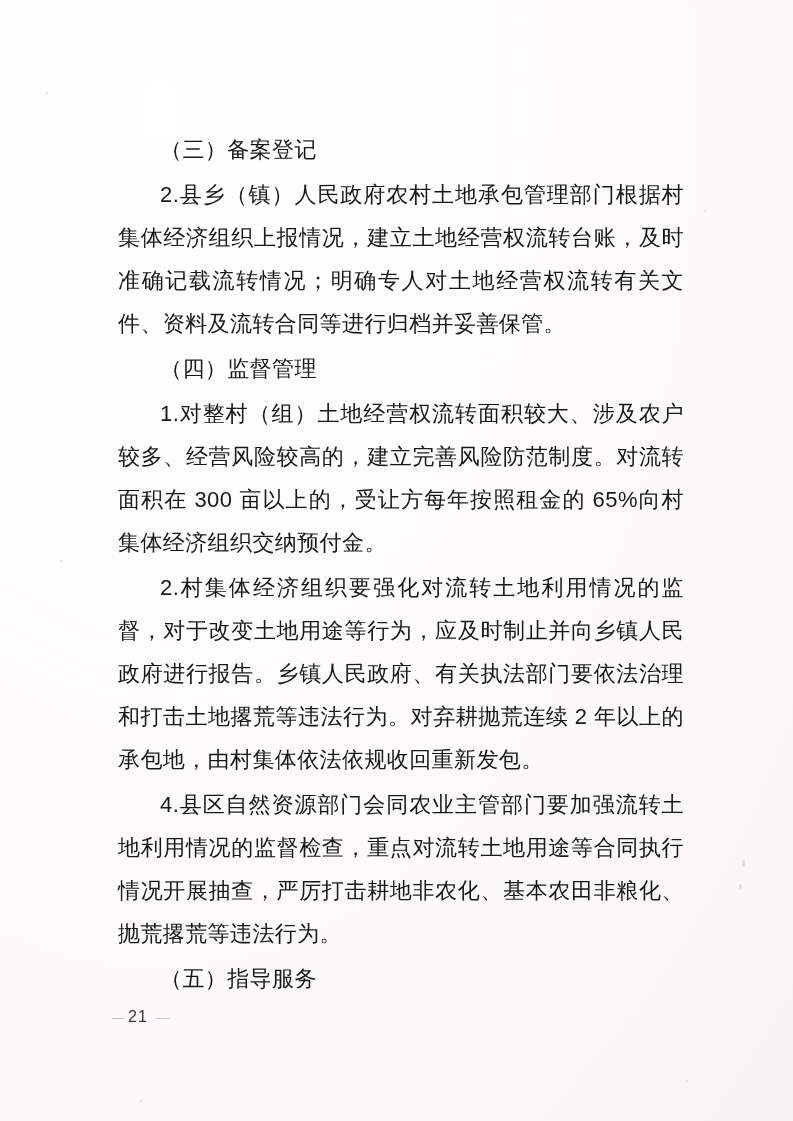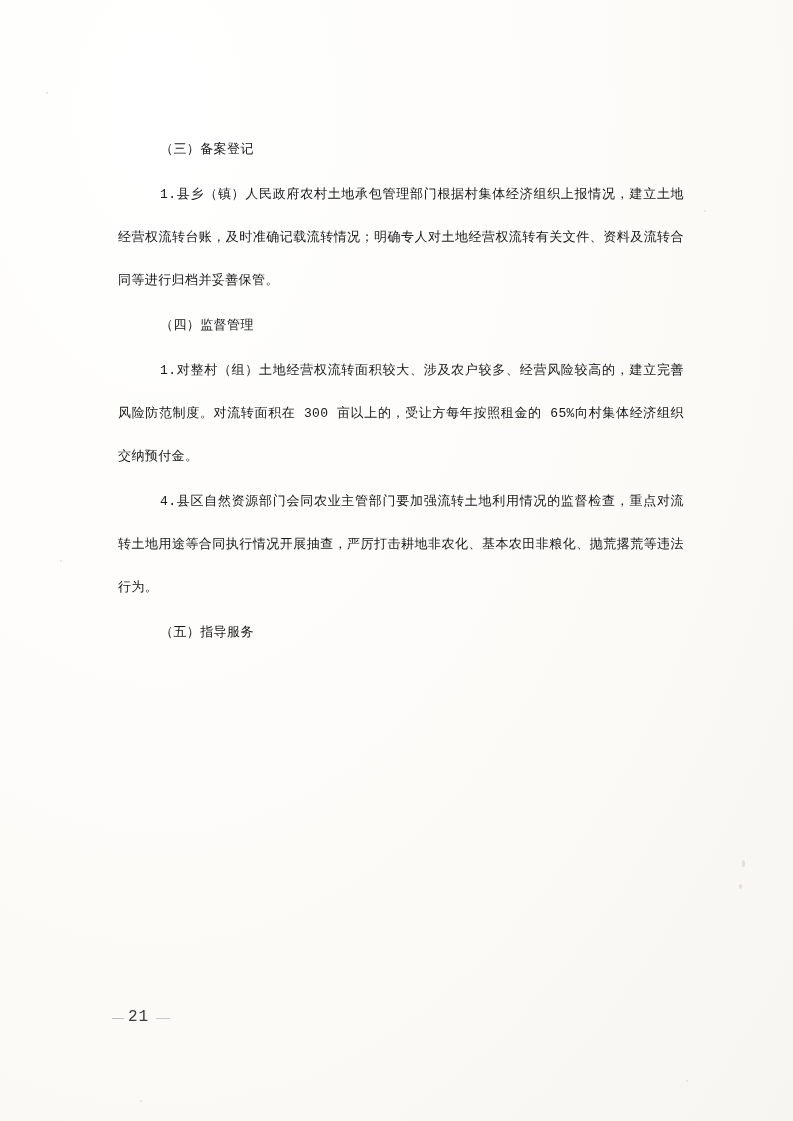--- a/index.html
+++ b/index.html
@@ -30,42 +30,42 @@
     opacity: 0.55;
   }
   .content {
     position: absolute;
     left: 118px;
     top: 128px;
     width: 566px;
   }
   p.para {
     margin: 0 0 2px 0;
-    font-size: 13px;
+    font-size: 22px;
     line-height: 43px;
     color: #17181a;
     text-align: justify;
     text-justify: inter-ideograph;
     letter-spacing: 0.4px;
-    font-family: Liberation Mono, monospace;
+    font-family: Liberation Sans, sans-serif;
   }
   p.indent {
     text-indent: 42px;
   }
   p.heading {
     text-indent: 42px;
   }
   .page-number {
     position: absolute;
     left: 128px;
     top: 1008px;
     font-size: 16px;
     color: #3a3a3a;
     letter-spacing: 1px;
-    font-family: Liberation Mono, monospace;
+    font-family: Liberation Sans, sans-serif;
   }
   .pn-dash-left {
     position: absolute;
     left: 112px;
     top: 1018px;
     width: 12px;
     height: 1px;
     background: #bdbdbd;
   }
   .pn-dash-right {
@@ -85,23 +85,24 @@
   <div class="speckle" style="left:46px; top:92px; width:2px; height:2px;"></div>
   <div class="speckle" style="left:704px; top:210px; width:2px; height:2px;"></div>
   <div class="speckle" style="left:60px; top:560px; width:2px; height:2px;"></div>
   <div class="speckle" style="left:742px; top:860px; width:3px; height:7px;"></div>
   <div class="speckle" style="left:739px; top:884px; width:3px; height:5px;"></div>
   <div class="speckle" style="left:686px; top:1080px; width:2px; height:2px;"></div>
   <div class="speckle" style="left:140px; top:1100px; width:2px; height:2px;"></div>
 
   <div class="content">
     <p class="para heading">（三）备案登记</p>
-    <p class="para indent">1.县乡（镇）人民政府农村土地承包管理部门根据村集体经济组织上报情况，建立土地经营权流转台账，及时准确记载流转情况；明确专人对土地经营权流转有关文件、资料及流转合同等进行归档并妥善保管。</p>
+    <p class="para indent">2.县乡（镇）人民政府农村土地承包管理部门根据村集体经济组织上报情况，建立土地经营权流转台账，及时准确记载流转情况；明确专人对土地经营权流转有关文件、资料及流转合同等进行归档并妥善保管。</p>
     <p class="para heading">（四）监督管理</p>
     <p class="para indent">1.对整村（组）土地经营权流转面积较大、涉及农户较多、经营风险较高的，建立完善风险防范制度。对流转面积在 300 亩以上的，受让方每年按照租金的 65%向村集体经济组织交纳预付金。</p>
+    <p class="para indent">2.村集体经济组织要强化对流转土地利用情况的监督，对于改变土地用途等行为，应及时制止并向乡镇人民政府进行报告。乡镇人民政府、有关执法部门要依法治理和打击土地撂荒等违法行为。对弃耕抛荒连续 2 年以上的承包地，由村集体依法依规收回重新发包。</p>
     <p class="para indent">4.县区自然资源部门会同农业主管部门要加强流转土地利用情况的监督检查，重点对流转土地用途等合同执行情况开展抽查，严厉打击耕地非农化、基本农田非粮化、抛荒撂荒等违法行为。</p>
     <p class="para heading">（五）指导服务</p>
   </div>
 
   <div class="pn-dash-left"></div>
   <div class="page-number">21</div>
   <div class="pn-dash-right"></div>
 
 </div>
 

